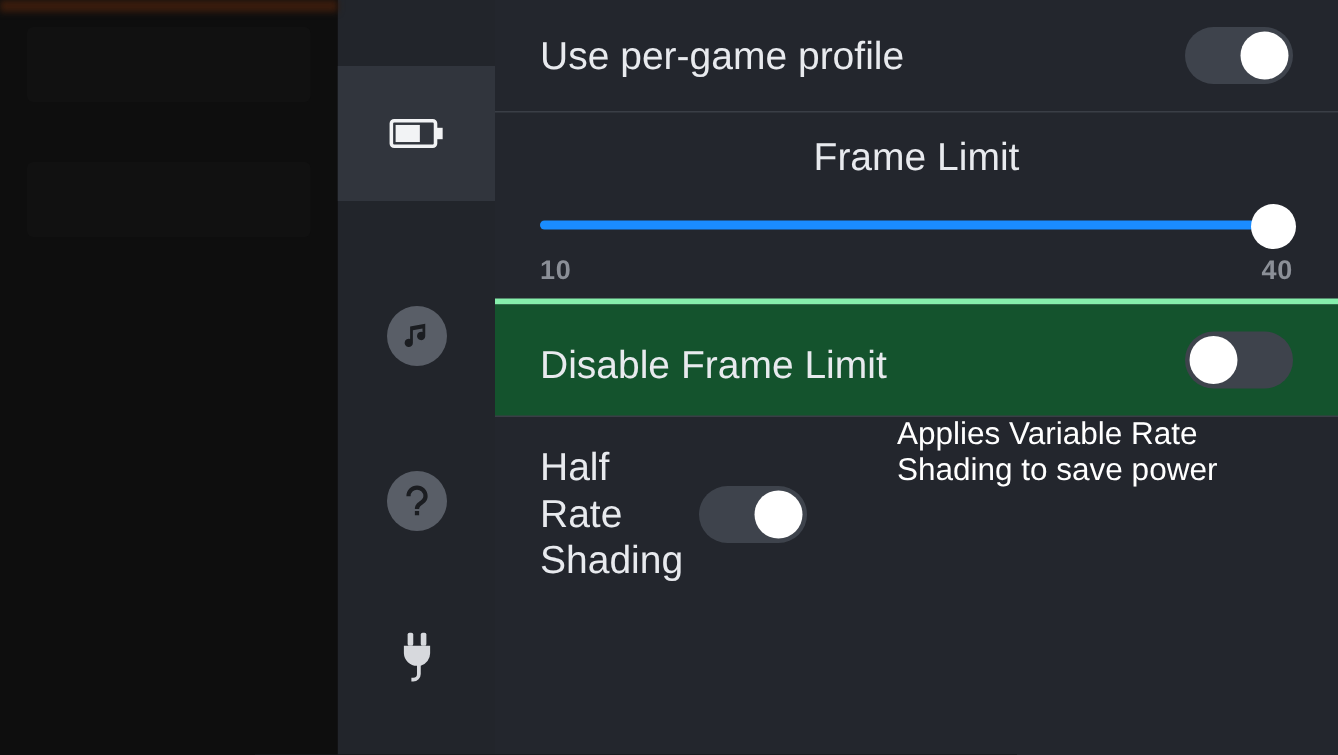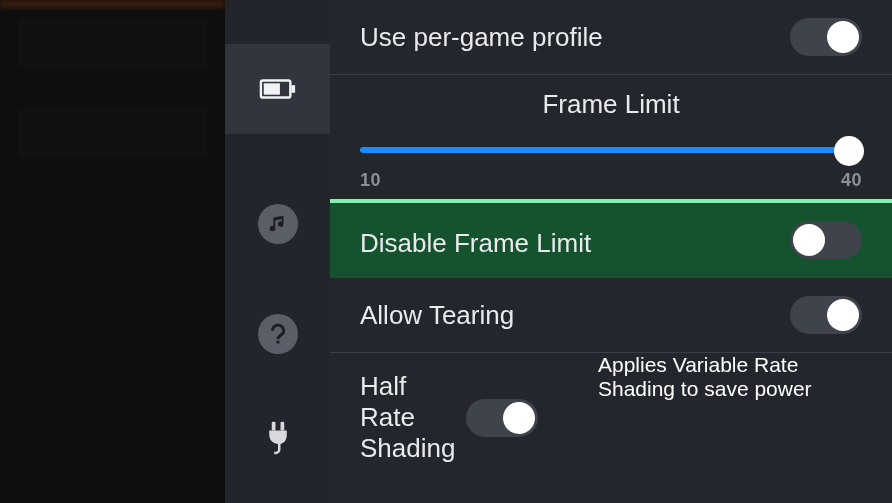--- a/index.html
+++ b/index.html
@@ -188,26 +188,20 @@
     </div>
   </div>
 
   <div class="row highlight">
     <span class="label">Disable Frame Limit</span>
     <div class="toggle off">
         <div class="knob"></div>
       </div>
   </div>
 
-  <div class="row">
-    <span class="label">Allow Tearing</span>
-    <div class="toggle on">
-        <div class="knob"></div>
-      </div>
-  </div>
 
   <div class="hrs-wrap">
     <div class="row no-border" style="padding-bottom:8px;">
       <span class="label">Half Rate Shading</span>
       <div class="toggle on">
           <div class="knob"></div>
         </div>
     </div>
     <div class="subtext">Applies Variable Rate Shading to save power</div>
   </div>

